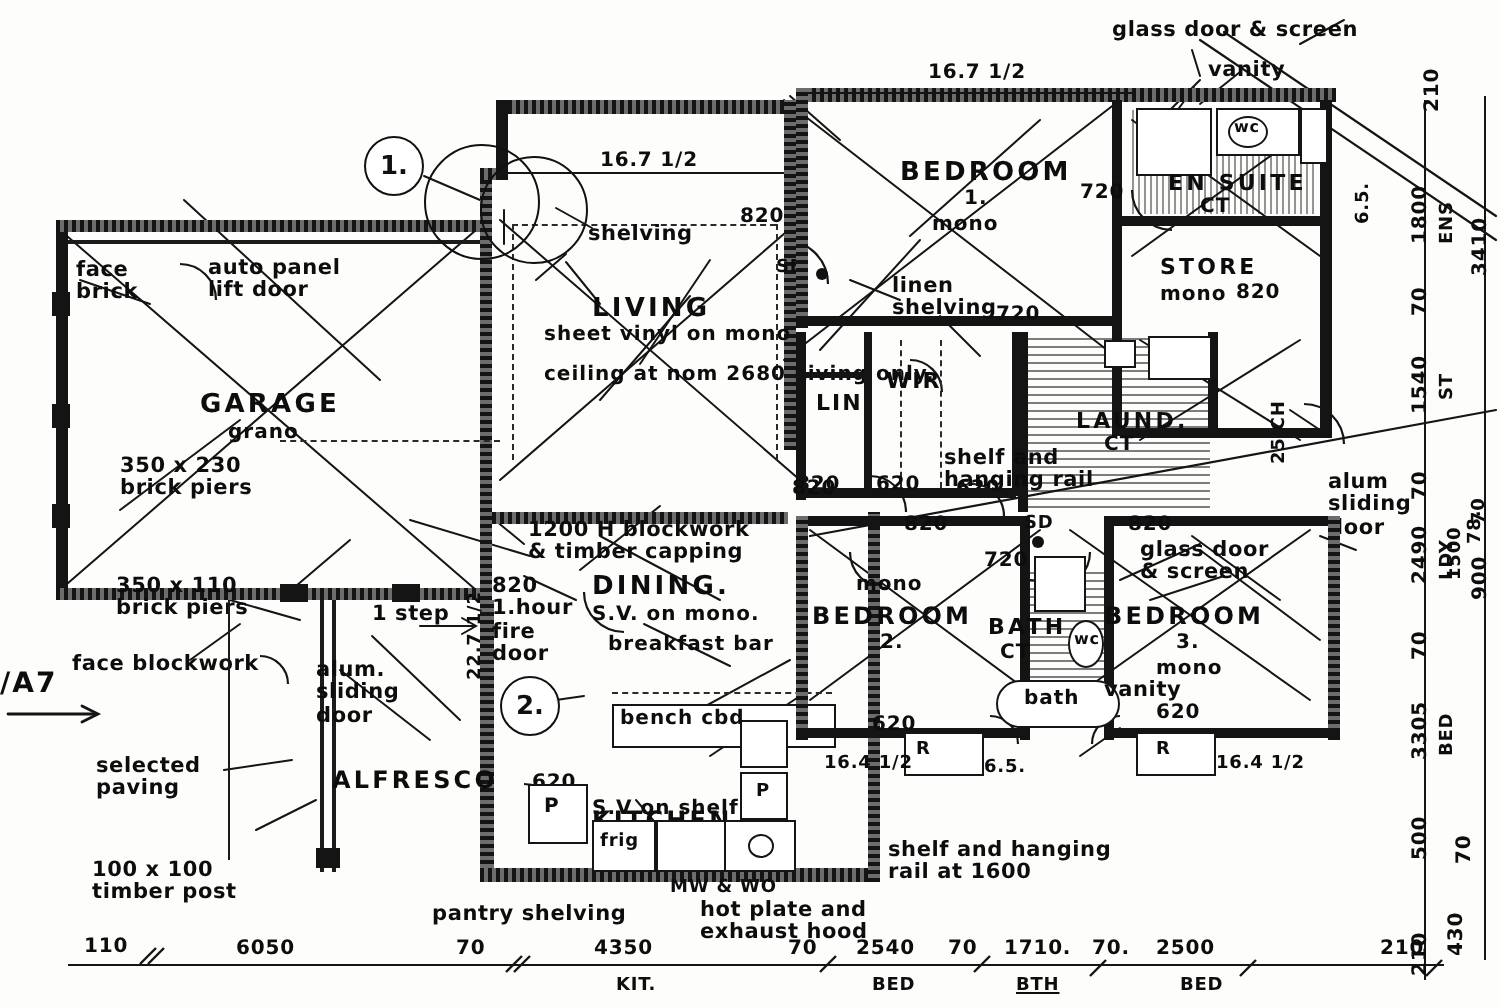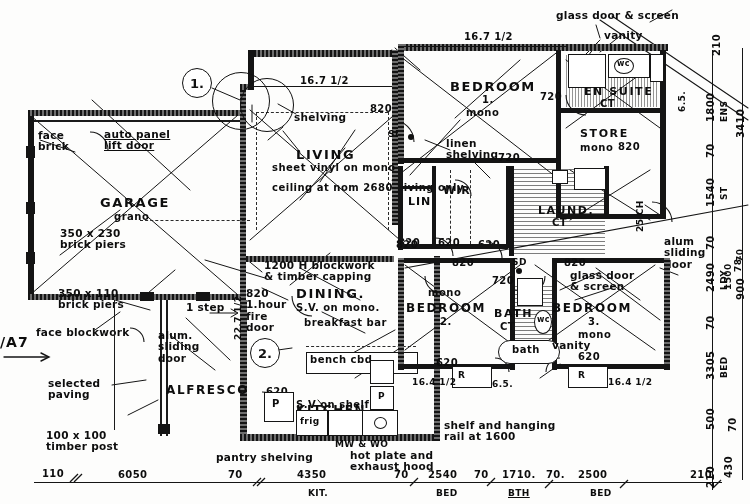--- a/index.html
+++ b/index.html
@@ -231,21 +231,21 @@
   <div class="thin" style="left:34px;top:120px;width:206px;height:2px;"></div>
 
   <div class="wall" style="left:26px;top:146px;width:9px;height:12px;"></div>
   <div class="wall" style="left:26px;top:202px;width:9px;height:12px;"></div>
   <div class="wall" style="left:26px;top:252px;width:9px;height:12px;"></div>
   <div class="wall" style="left:140px;top:292px;width:14px;height:9px;"></div>
   <div class="wall" style="left:196px;top:292px;width:14px;height:9px;"></div>
 
   <div class="txt note" style="left:38px;top:130px;white-space:pre;">face
 brick</div>
-  <div class="txt note" style="left:104px;top:129px;white-space:pre;text-decoration:underline;">auto panel
+  <div class="txt note" style="left:104px;top:129px;white-space:pre;">auto panel
 lift door</div>
   <div class="txt rm-title" style="left:100px;top:196px;">GARAGE</div>
   <div class="txt rm-sub" style="left:114px;top:212px;">grano</div>
   <div class="txt note" style="left:60px;top:228px;white-space:pre;">350 x 230
 brick piers</div>
   <div class="txt note" style="left:58px;top:288px;white-space:pre;">350 x 110
 brick piers</div>
   <div class="txt note" style="left:36px;top:327px;">face blockwork</div>
 
   <div class="wall hatchv" style="left:240px;top:84px;width:6px;height:216px;"></div>
@@ -368,20 +368,22 @@
   <div class="wall" style="left:432px;top:166px;width:4px;height:82px;"></div>
   <div class="wall" style="left:506px;top:166px;width:4px;height:82px;"></div>
   <div class="wall" style="left:403px;top:186px;width:30px;height:3px;"></div>
   <div class="dashv" style="left:450px;top:170px;height:74px;"></div>
   <div class="dashv" style="left:470px;top:170px;height:74px;"></div>
   <div class="txt rm-sub" style="left:408px;top:196px;font-size:11px;letter-spacing:1px;">LIN</div>
   <div class="txt rm-sub" style="left:443px;top:185px;font-size:11px;letter-spacing:1px;">WIR</div>
   <div class="txt note" style="left:446px;top:138px;white-space:pre;">linen
 shelving</div>
   <div class="txt dim" style="left:498px;top:153px;">720</div>
+  <div class="txt note" style="left:472px;top:224px;white-space:pre;">shelf and
+hanging rail</div>
   <div class="txt dim" style="left:438px;top:238px;">620</div>
   <div class="txt dim" style="left:396px;top:240px;">820</div>
 
   <div class="wall" style="left:398px;top:258px;width:112px;height:5px;"></div>
   <div class="wall hatchv" style="left:398px;top:258px;width:6px;height:112px;"></div>
   <div class="wall" style="left:398px;top:364px;width:112px;height:5px;"></div>
   <div class="txt rm-sub" style="left:428px;top:288px;">mono</div>
   <div class="txt rm-title" style="left:406px;top:302px;font-size:12px;">BEDROOM</div>
   <div class="txt rm-sub" style="left:440px;top:317px;">2.</div>
   <div class="txt dim" style="left:452px;top:258px;">820</div>

